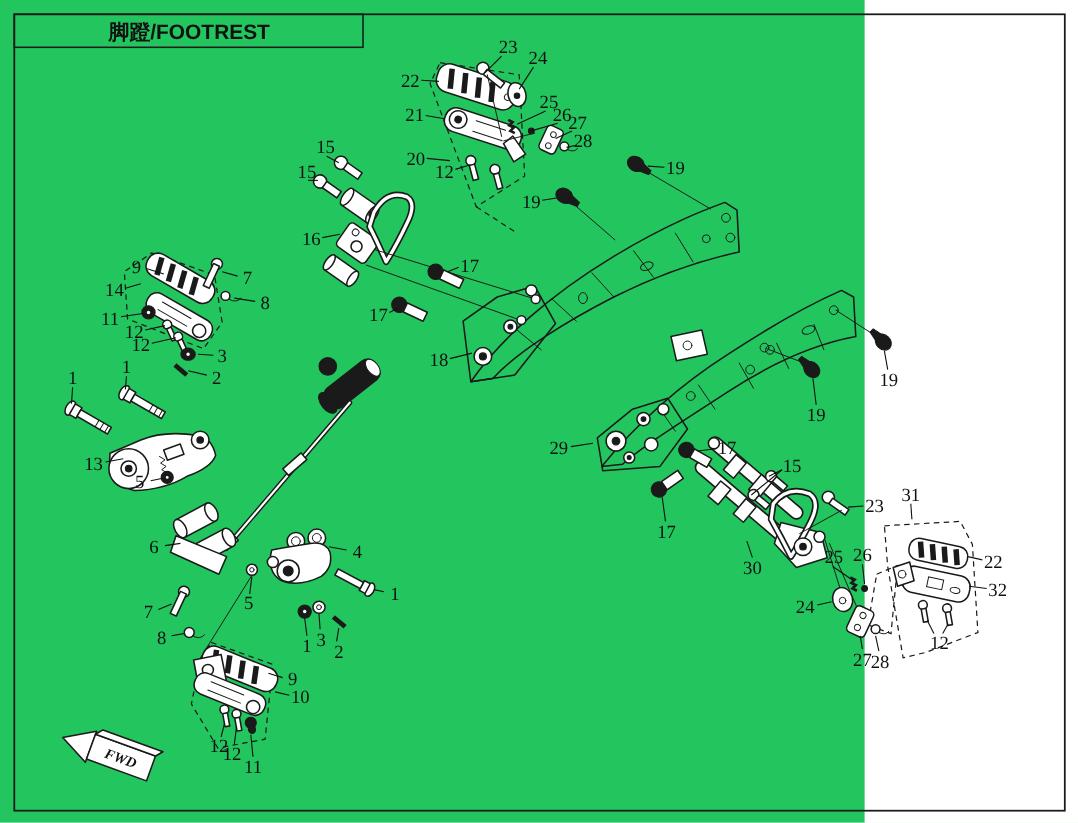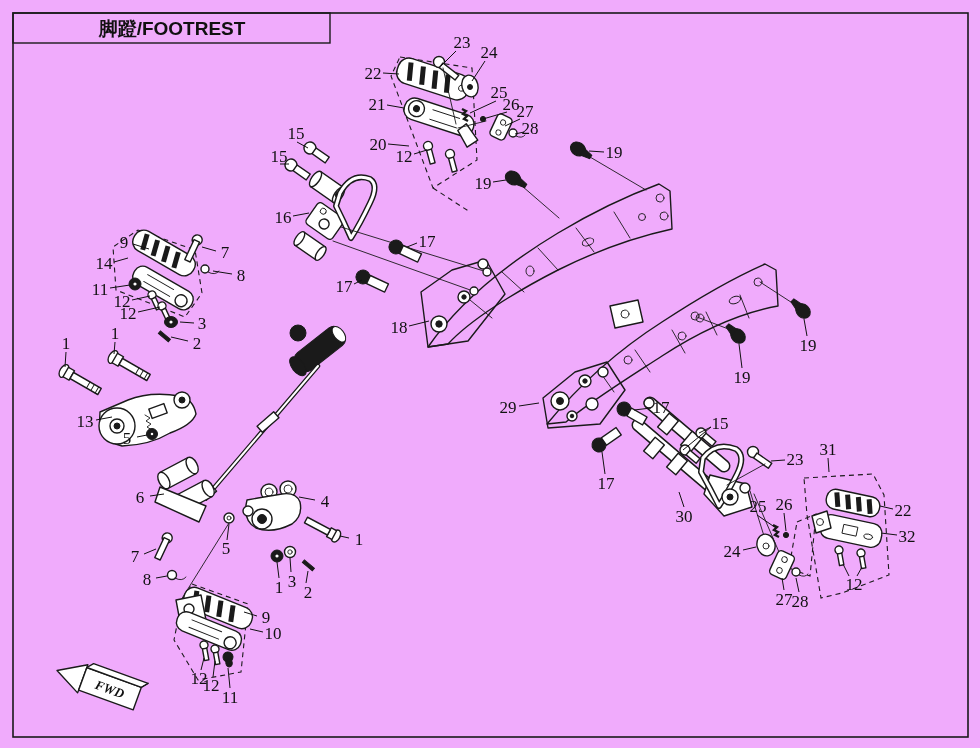--- a/index.html
+++ b/index.html
@@ -1,16 +1,16 @@
 <!DOCTYPE html>
 <html><head>
 <meta charset="utf-8">
 <style>
   html,body{margin:0;padding:0;background:#fff;}
-  .page{position:relative;width:980px;height:748px;background:#f0abfc;font-family:"Liberation Sans",sans-serif;}
+  .page{position:relative;width:786px;height:748px;background:#22c55e;font-family:"Liberation Sans",sans-serif;}
   svg{display:block}
   .ln{fill:none;stroke:#1a1a1a;stroke-width:1.4;stroke-linecap:round;stroke-linejoin:round}
   .thin{fill:none;stroke:#1a1a1a;stroke-width:.9;stroke-linecap:round}
   .wt{fill:#ffffff;stroke:#1a1a1a;stroke-width:1.4;stroke-linejoin:round}
   .dk{fill:#1a1a1a;stroke:#1a1a1a;stroke-width:1}
   .dash{fill:none;stroke:#1a1a1a;stroke-width:1.1;stroke-dasharray:5 4}
   .loop{fill:none;stroke:#1a1a1a;stroke-width:6;stroke-linejoin:round}
   .loopi{fill:none;stroke:#ffffff;stroke-width:3;stroke-linejoin:round}
   .rod{fill:none;stroke:#1a1a1a;stroke-width:4.5;stroke-linecap:round}
   .rodi{fill:none;stroke:#ffffff;stroke-width:2;stroke-linecap:round}

